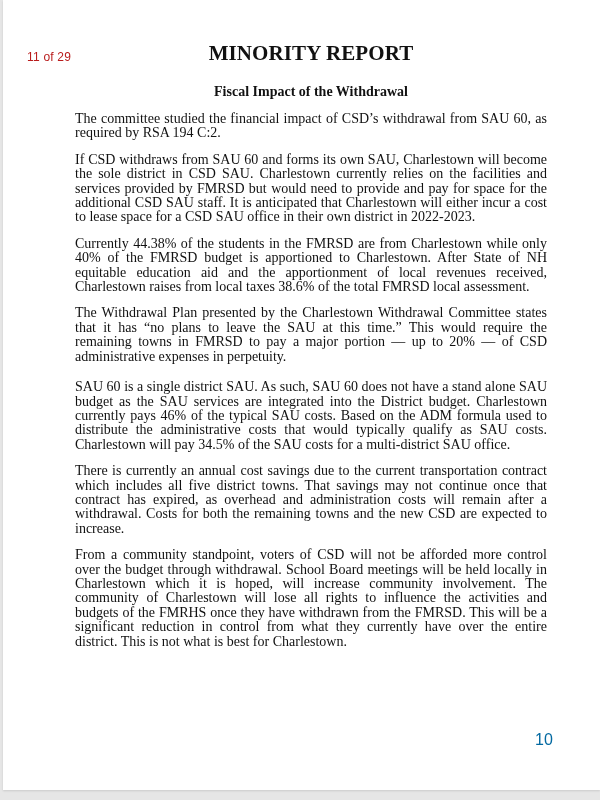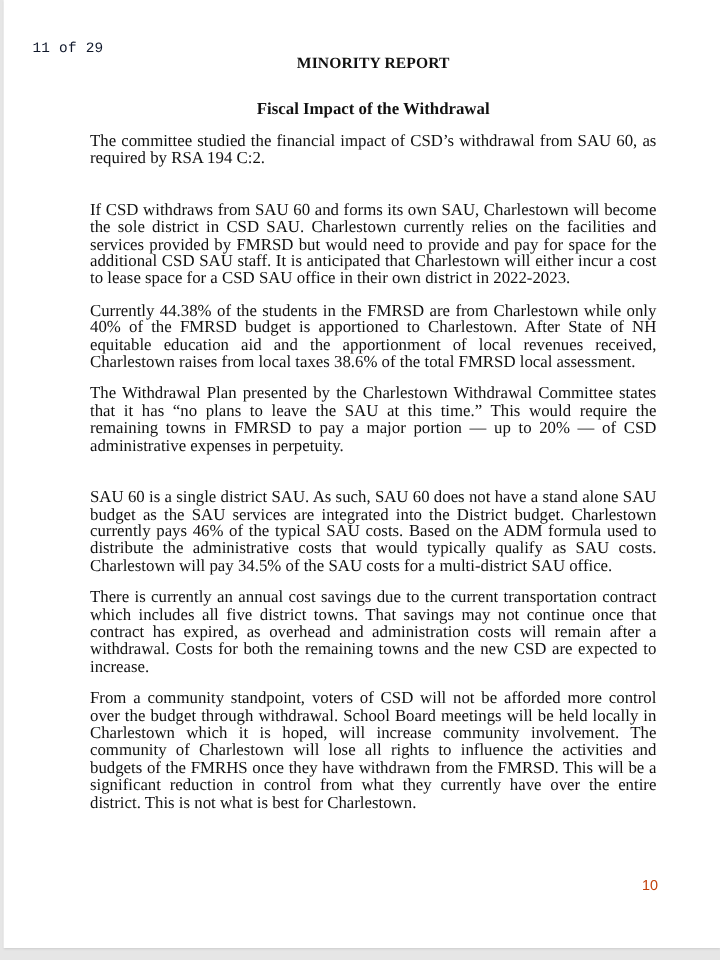--- a/index.html
+++ b/index.html
@@ -21,70 +21,70 @@
       left: 3px;
       top: 0;
       width: 597px;
       height: 790px;
       background: #ffffff;
       box-shadow: 0 1px 2px rgba(0,0,0,0.12);
     }
     .page-indicator {
       position: absolute;
       left: 24px;
-      top: 33px;
-      font-family: Liberation Mono, monospace;
+      top: 50px;
+      font-family: Liberation Sans, sans-serif;
       font-size: 12px;
-      color: #0f172a;
+      color: #b91c1c;
       letter-spacing: 0.2px;
     }
     .content {
       position: absolute;
       left: 72px;
       top: 40px;
       width: 472px;
       font-family: "Liberation Serif", serif;
       color: #111;
     }
     .title {
       text-align: center;
       font-weight: bold;
-      font-size: 13px;
+      font-size: 21px;
       margin: 3px 0 0 0;
       line-height: 20px;
       letter-spacing: 0.1px;
     }
     .subtitle {
       text-align: center;
       font-weight: bold;
       font-size: 14px;
       margin: 20px 0 0 0;
       line-height: 18px;
     }
     .para {
       font-size: 14px;
       line-height: 14.4px;
       text-align: justify;
       margin: 0;
     }
     .p1 { margin-top: 11px; }
-    .p2 { margin-top: 28px; font-family: Liberation Serif, serif; }
+    .p2 { margin-top: 12px; font-family: Liberation Serif, serif; }
     .p3 { margin-top: 12px; }
     .p4 { margin-top: 12px; }
-    .p5 { margin-top: 28px; }
+    .p5 { margin-top: 16px; }
     .p6 { margin-top: 12px; }
     .p7 { margin-top: 12px; }
     .p8 { margin-top: 12px; }
     .page-number {
       position: absolute;
       left: 532px;
       top: 731px;
       font-family: "Liberation Sans", sans-serif;
-      font-size: 12px;
-      color: #c2410c;
+      font-size: 16px;
+      color: #0369a1;
     }
   </style>
 </head>
 <body>
 
 <div class="viewer">
   <div class="page">
     <div class="page-indicator">11 of 29</div>
 
     <div class="content">

